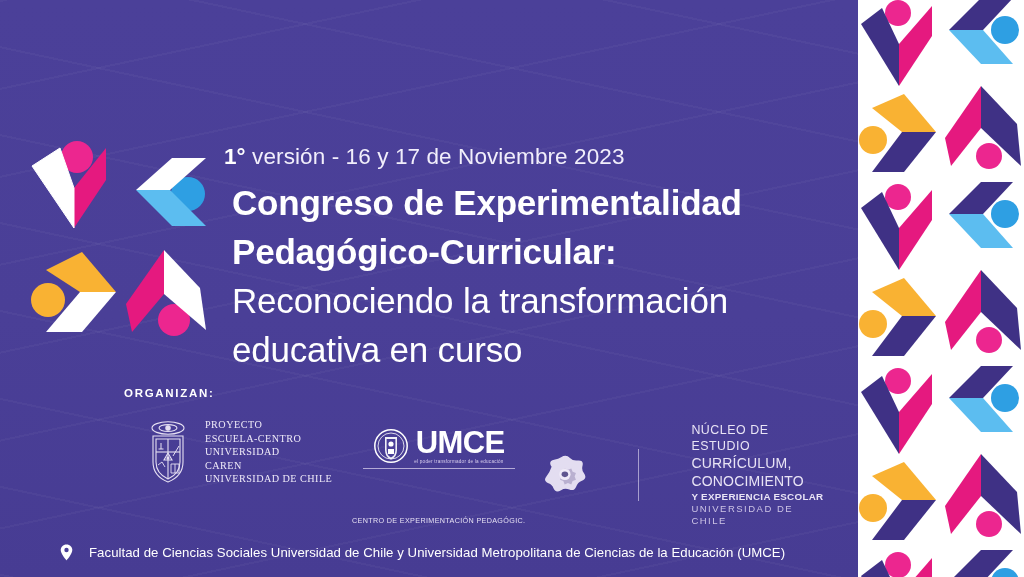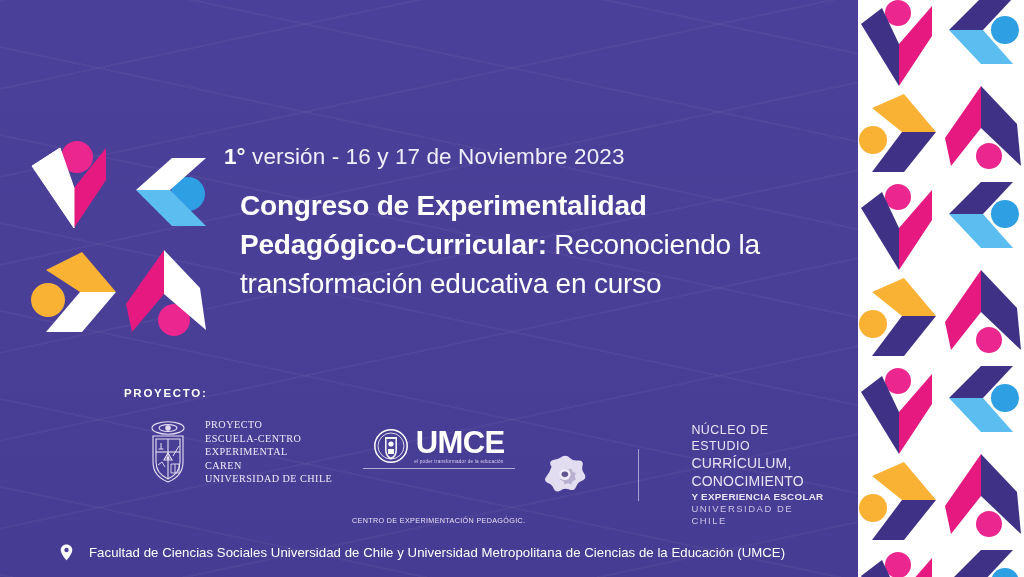--- a/index.html
+++ b/index.html
@@ -39,21 +39,21 @@
   .ptile{position:absolute;width:83px;height:92px;}
 
   
   #headline-block{position:absolute;left:224px;top:143px;width:600px;}
   #kicker{
     color:#f1eefb;font-size:22.5px;letter-spacing:.1px;
     margin:0 0 8px 0;line-height:1.2;
   }
   #kicker .b{font-weight:bold;color:#ffffff;}
   #title{
-    margin:16px;color:#ffffff;font-size:28px;line-height:1.40;
+    margin:8px;color:#ffffff;font-size:35px;line-height:1.40;
     letter-spacing:-.2px;font-weight:400;
   }
   #title .hv{font-weight:bold;}
 
   
   #organizan-label{
     position:absolute;left:124px;top:387px;
     color:#ffffff;font-size:11.5px;font-weight:bold;letter-spacing:1.7px;
   }
   #org-row{position:absolute;left:140px;top:418px;width:640px;height:82px;}
@@ -134,21 +134,21 @@
       <polygon points="4,60 42,6 42,50 10,88" fill="#e5197f"></polygon>
       <polygon points="42,6 78,44 84,86 42,50" fill="#ffffff"></polygon>
     </svg>
   </div>
 
   <div id="headline-block">
     <p id="kicker"><span class="b">1°</span><span> versión - 16 y 17 de Noviembre 2023</span></p>
     <h1 id="title"><span class="hv">Congreso de Experimentalidad Pedagógico-Curricular:</span><span> Reconociendo la transformación educativa en curso</span></h1>
   </div>
 
-  <div id="organizan-label">PROYECTO:</div>
+  <div id="organizan-label">ORGANIZAN:</div>
 
   <div id="org-row">
 
     <div class="org" id="org-caren">
       <svg width="56" height="66" viewBox="0 0 56 66">
         <g stroke="#e6e0f3" fill="none" stroke-width="1.1">
           <ellipse cx="28" cy="9" rx="16" ry="6.2"></ellipse>
           <ellipse cx="28" cy="9" rx="9" ry="3.4"></ellipse>
           <circle cx="28" cy="9" r="2.2" fill="#e6e0f3"></circle>
           <path d="M13 17 h30 v26 q0 14 -15 20 q-15 -6 -15 -20 z"></path>
@@ -159,21 +159,21 @@
           <path d="M33 37 l6 -10" stroke-width="1"></path>
           <polygon points="28,34 24,41 32,41"></polygon>
           <circle cx="28" cy="39" r="1.6" fill="#e6e0f3" stroke="none"></circle>
           <path d="M31 45 h8 v9 h-8 z M35 45 v9" stroke-width=".9"></path>
           <path d="M18 46 l4 -3 l3 5" stroke-width=".9"></path>
         </g>
       </svg>
       <div id="caren-text">
         <div>PROYECTO</div>
         <div>ESCUELA-CENTRO</div>
-        <div>EXPERIMENTAL</div>
+        <div>UNIVERSIDAD</div>
         <div>CAREN</div>
         <div>UNIVERSIDAD DE CHILE</div>
       </div>
     </div>
 
     <div class="org" id="org-umce">
       <div id="umce-top">
         <svg width="36" height="36" viewBox="0 0 36 36">
           <circle cx="18" cy="18" r="16.2" fill="none" stroke="#ffffff" stroke-width="1.5"></circle>
           <circle cx="18" cy="18" r="13" fill="none" stroke="#ffffff" stroke-width=".8"></circle>

